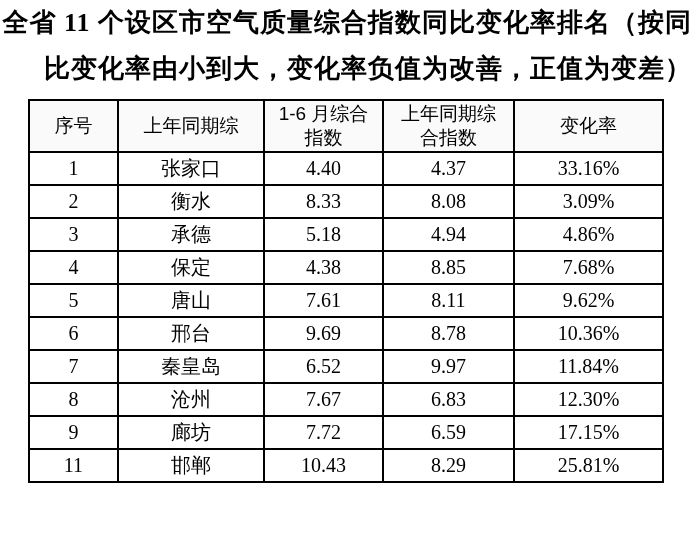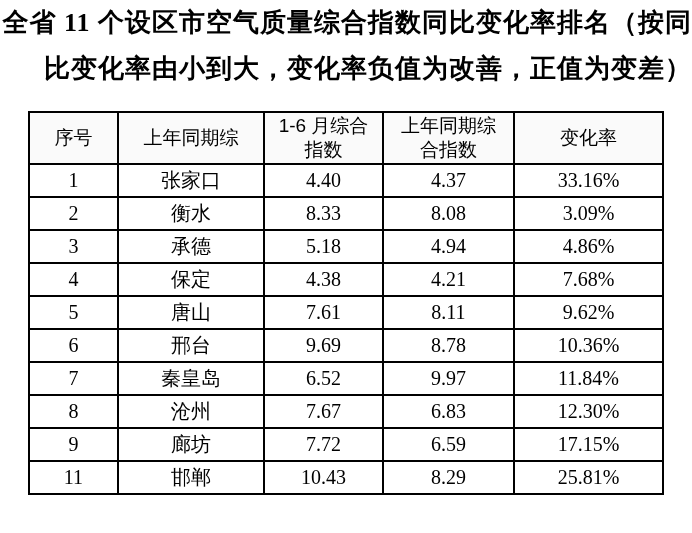--- a/index.html
+++ b/index.html
@@ -18,21 +18,21 @@
     letter-spacing: 1px;
     line-height: 46px;
     font-family: "Liberation Serif", "DejaVu Serif", serif;
     white-space: nowrap;
   }
   table.ranking {
     border-collapse: collapse;
     table-layout: fixed;
     width: 634px;
     margin-left: 28px;
-    margin-top: 19px;
+    margin-top: 7px;
   }
   table.ranking th,
   table.ranking td {
     border: 2px solid #000000;
     text-align: center;
     vertical-align: middle;
     overflow: hidden;
   }
   table.ranking thead th {
     height: 52px;
@@ -100,21 +100,21 @@
     <td>3</td>
     <td>承德</td>
     <td>5.18</td>
     <td>4.94</td>
     <td>4.86%</td>
   </tr>
       <tr>
     <td>4</td>
     <td>保定</td>
     <td>4.38</td>
-    <td>4.21</td>
+    <td>8.85</td>
     <td>7.68%</td>
   </tr>
       <tr>
     <td>5</td>
     <td>唐山</td>
     <td>7.61</td>
     <td>8.11</td>
     <td>9.62%</td>
   </tr>
       <tr>

